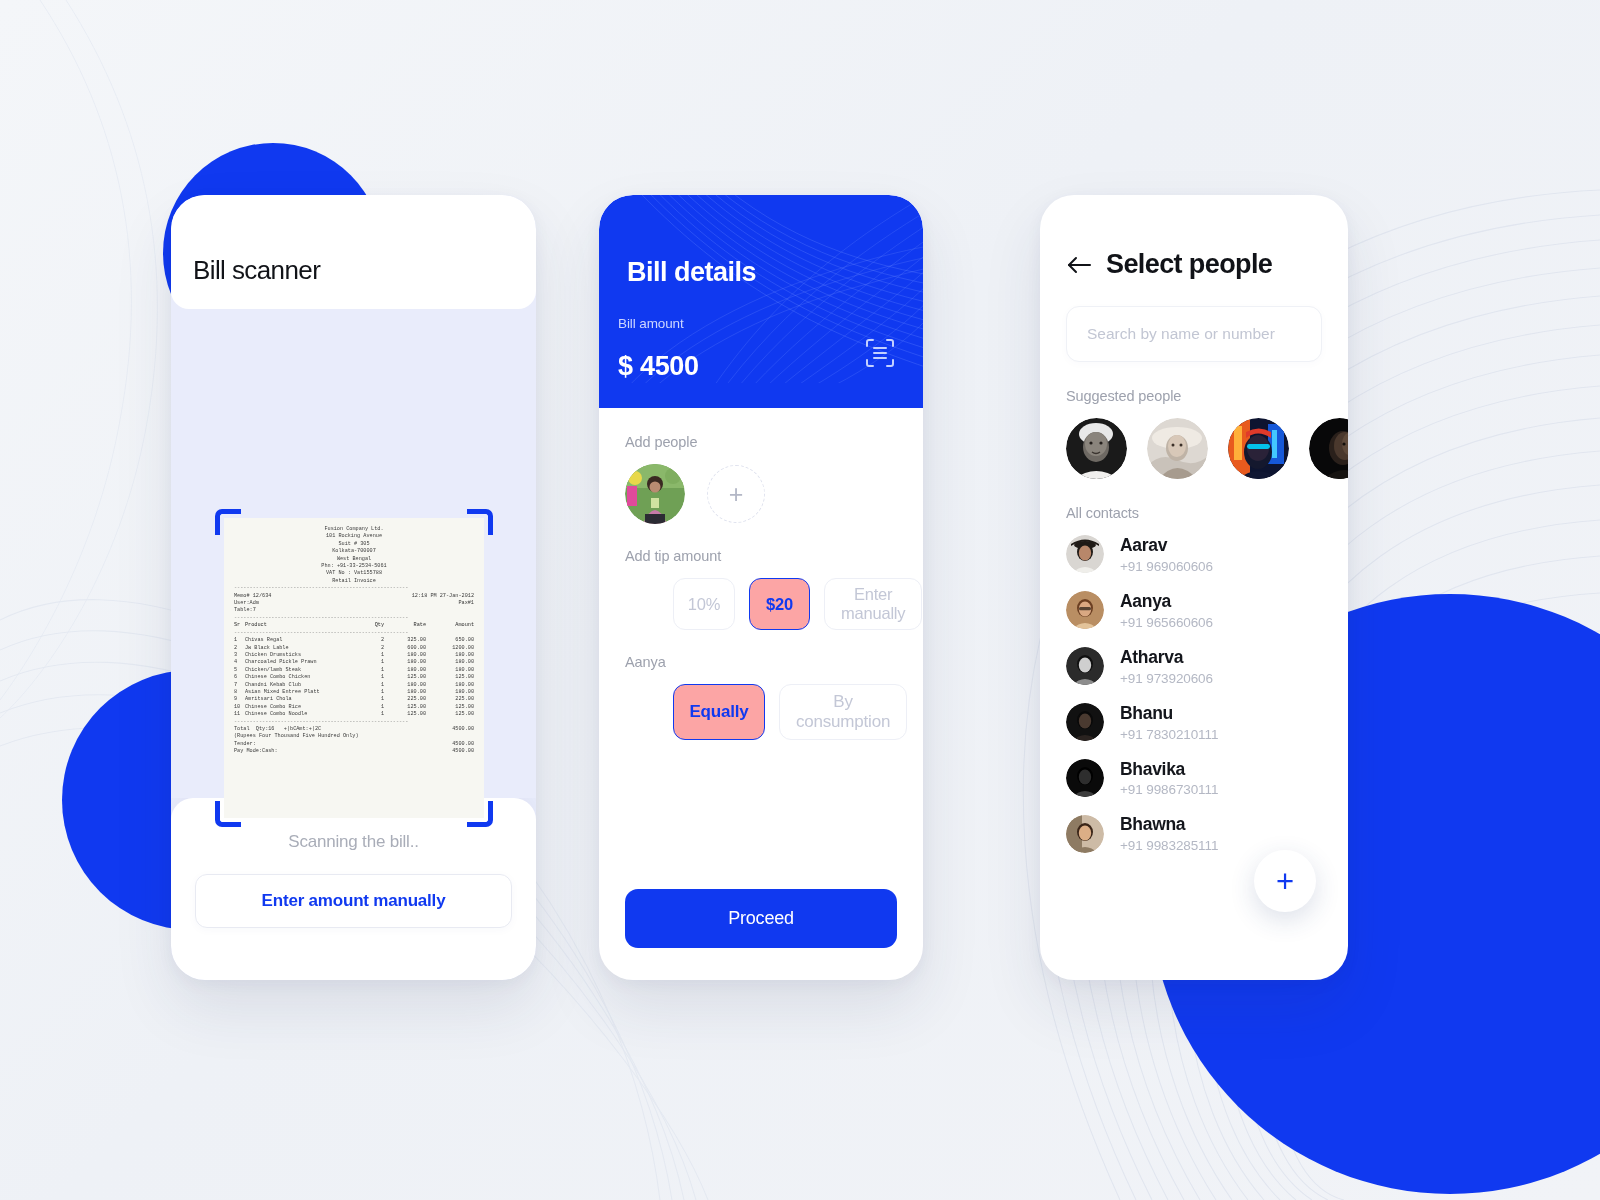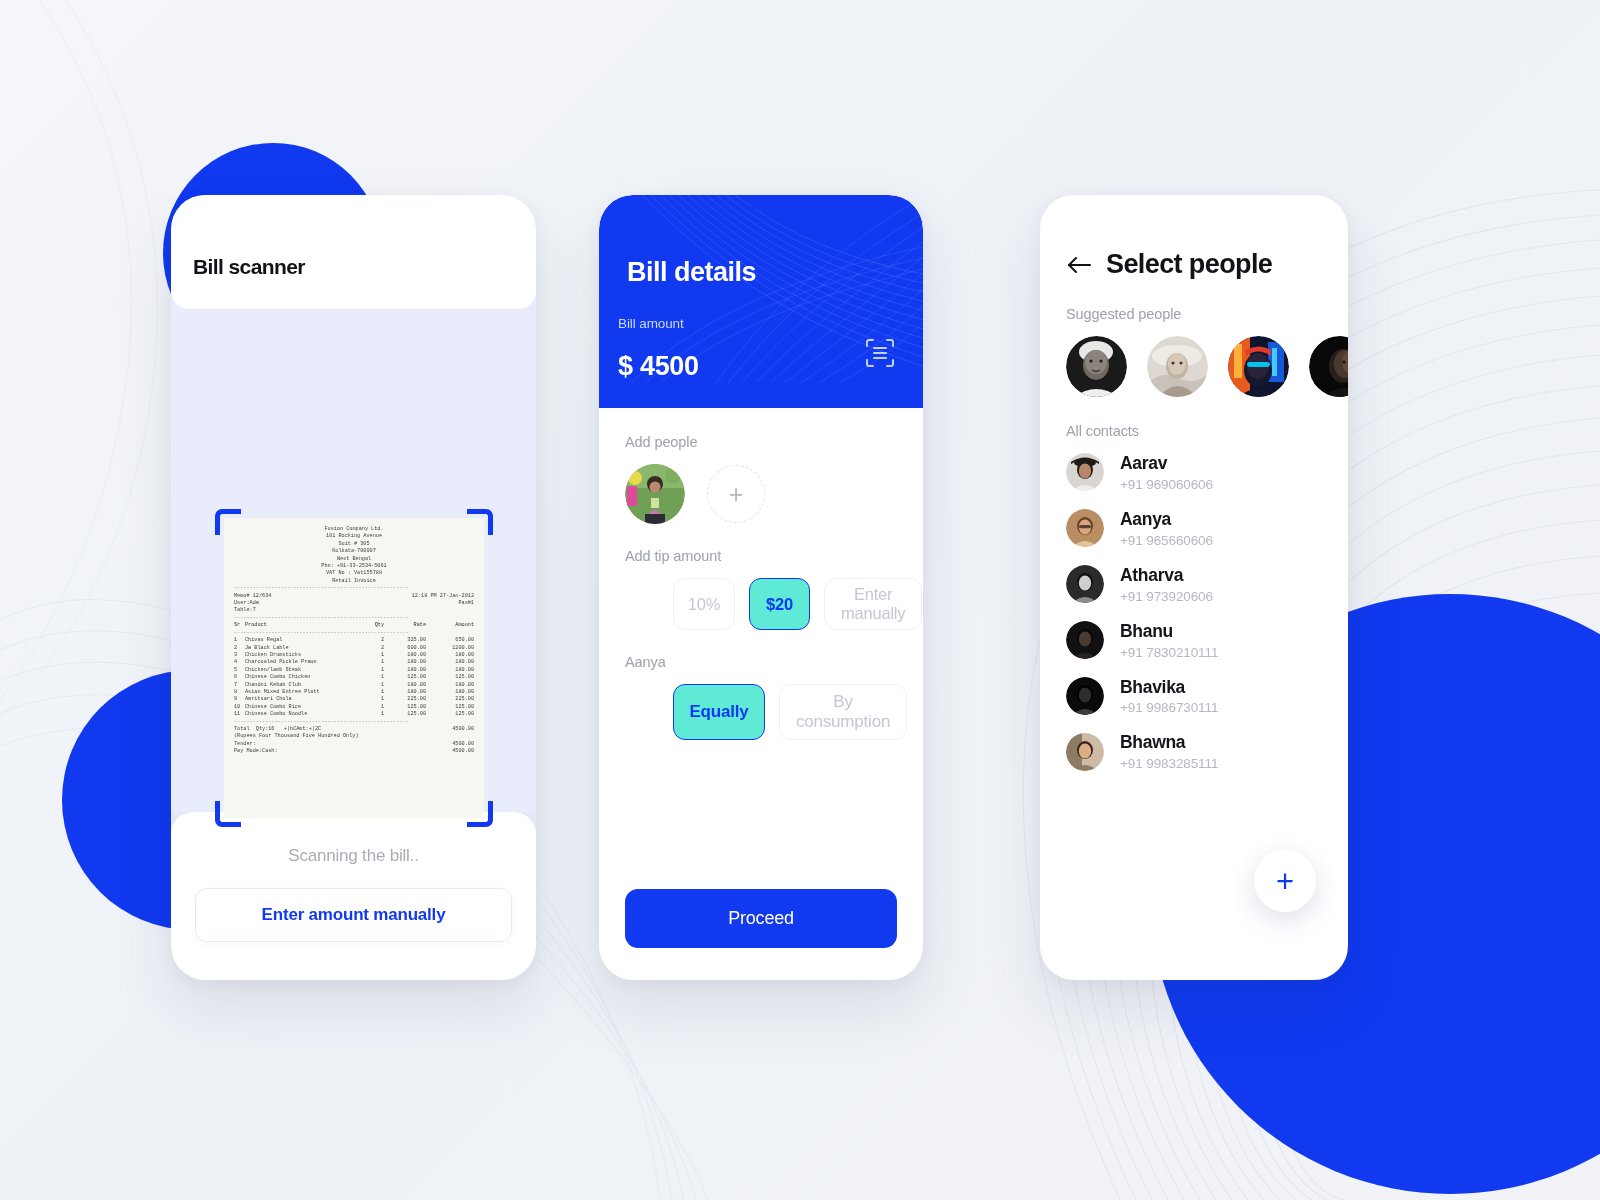--- a/index.html
+++ b/index.html
@@ -49,22 +49,22 @@
   
   #phone-scanner { background: #e9ecfb; display: flex; flex-direction: column; }
   .scanner-head {
     background:#fff;
     padding: 60px 0 0 22px;
     height: 114px;
     flex: 0 0 auto;
     border-radius: 34px 34px 18px 18px;
   }
   .scanner-title {
-    font-size: 21px;
-    font-weight: 700;
+    font-size: 26px;
+    font-weight: 400;
     letter-spacing: -0.6px;
     color: #111318;
   }
   .scanner-body {
     flex: 1 1 auto;
     position: relative;
     background: #e9ecfb;
   }
   .scan-frame {
     position: absolute;
@@ -103,21 +103,21 @@
   .rc-pd  { }
   .rc-qty { width: 30px; text-align: right; }
   .rc-rt  { width: 42px; text-align: right; }
   .rc-am  { width: 48px; text-align: right; }
   .rc-hl { color:#2b2b2b; }
 
   .scanner-foot {
     background: #fff;
     border-radius: 22px 22px 34px 34px;
     margin-top: auto;
-    padding: 34px 24px 38px 24px;
+    padding: 34px 24px 52px 24px;
     flex: 0 0 auto;
     box-shadow: 0 -8px 24px rgba(40,60,120,0.05);
   }
   .scanning-text {
     text-align: center;
     font-size: 17px;
     color: #a9adb8;
     margin-bottom: 22px;
     letter-spacing: -0.2px;
   }
@@ -188,21 +188,21 @@
     font-size: 16.5px;
     color: #c3c7d6;
     cursor: pointer;
     letter-spacing: -0.2px;
     padding: 0 16px;
     height: 52px;
     display:flex; align-items:center; justify-content:center;
   }
   .chip.selected {
     border: 1.6px solid #1039f0;
-    background: #5eead4;
+    background: #fca5a5;
     color: #1039f0;
     font-weight: 700;
   }
   #tip-chip-pct { width: 62px; }
   #tip-chip-amt { width: 62px; }
   #tip-chip-manual { flex: 1 1 auto; }
   #split-chip-equal { width: 92px; height: 56px; font-size: 17px; }
   #split-chip-consumption { width: 162px; height: 56px; font-size: 17px; }
 
   .bill-foot { padding: 0 26px 32px 26px; flex: 0 0 auto; }
@@ -562,20 +562,21 @@
   <div class="people-head">
     <button class="back-btn">
       <svg width="26" height="20" viewBox="0 0 26 20" fill="none" stroke="#111318" stroke-width="2" stroke-linecap="round" stroke-linejoin="round">
         <path d="M24 10 H3"></path>
           <path d="M10 3 L3 10 L10 17"></path>
       </svg>
     </button>
     <div class="people-title">Select people</div>
   </div>
 
+  <input class="search-box" type="text" placeholder="Search by name or number" style="">
 
   <div class="sec-label">Suggested people</div>
   <div class="suggest-row">
 
     <div class="avatar-sug">
       <svg class="avatar-svg" viewBox="0 0 61 61">
         <defs>
             <clipPath id="cl-s1">
               <circle cx="30.5" cy="30.5" r="30.5"></circle>
             </clipPath>

